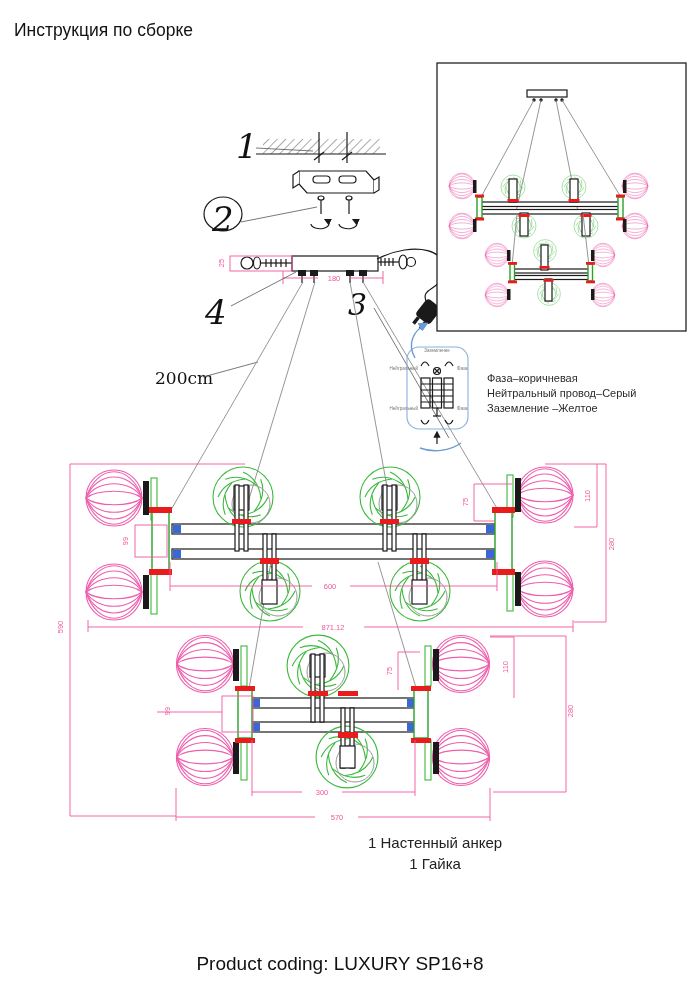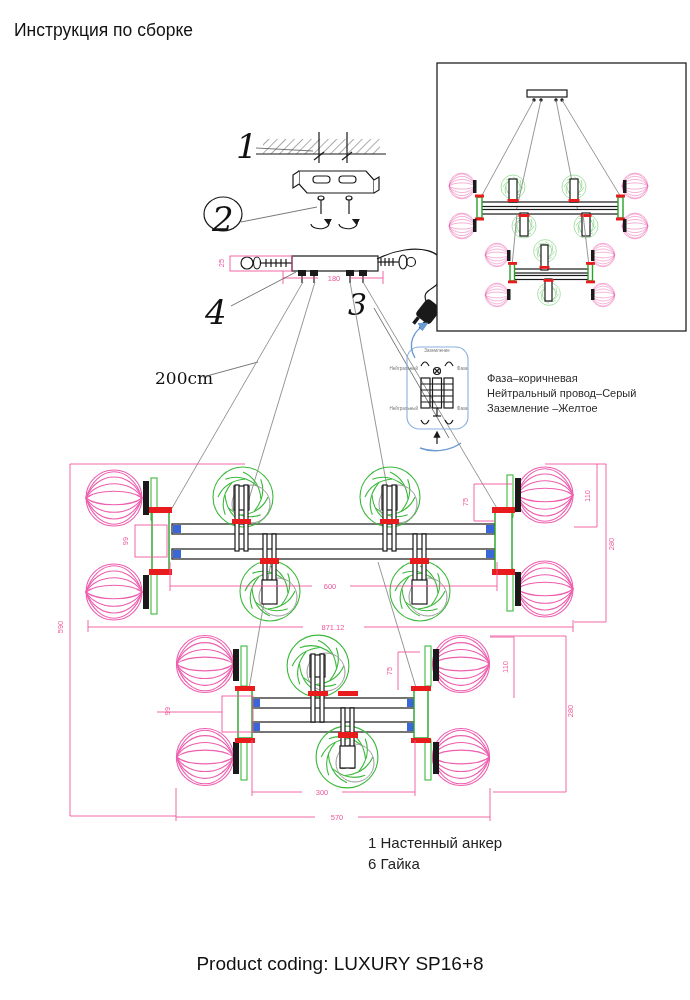--- a/index.html
+++ b/index.html
@@ -1,19 +1,19 @@
 <!DOCTYPE html>
 <html><head>
 <meta charset="utf-8">
 <style>
   html,body{margin:0;padding:0;background:#fff;}
   #page{position:relative;width:690px;height:1000px;background:#fff;overflow:hidden;
         font-family:"Liberation Sans",sans-serif;}
   #title{position:absolute;left:14px;top:20px;font-size:17.5px;color:#111;}
-  #legend{position:absolute;left:368px;top:833px;font-size:15px;color:#222;line-height:20.5px;}
+  #legend{position:absolute;left:368px;top:833px;font-size:15px;color:#222;line-height:20.5px;text-align:center;}
   #footer{position:absolute;left:0;top:953px;width:680px;text-align:center;font-size:19px;color:#111;}
   svg{position:absolute;left:0;top:0;}
   .k{stroke:#1a1a1a;fill:none;stroke-width:1.2;}
   .kf{fill:#1a1a1a;stroke:none;}
   .w{fill:#fff;stroke:#1a1a1a;stroke-width:1.2;}
   .pk{stroke:#ee5fae;fill:none;stroke-width:1.1;}
   .gn{stroke:#3cb93c;fill:none;stroke-width:1.1;}
   .gw{fill:#fff;stroke:#28a228;stroke-width:1.4;}
   .rd{fill:#e81c1c;stroke:none;}
   .bl{fill:#3a66d8;stroke:none;}
@@ -406,17 +406,17 @@
       <line x1="176" y1="788" x2="176" y2="821" class="dim"></line>
       <line x1="490" y1="788" x2="490" y2="821" class="dim"></line>
       <line x1="176" y1="817" x2="315" y2="817" class="dim"></line>
         <line x1="358" y1="817" x2="490" y2="817" class="dim"></line>
       <text class="dimt" x="337" y="820" text-anchor="middle">570</text>
     </g>
   </svg>
 
   <div id="legend">
     <div>1 Настенный анкер</div>
-    <div>6 Гайка</div>
+    <div>1 Гайка</div>
   </div>
 
   <div id="footer">Product coding: LUXURY SP16+8</div>
 </div>
 
 </body></html>

